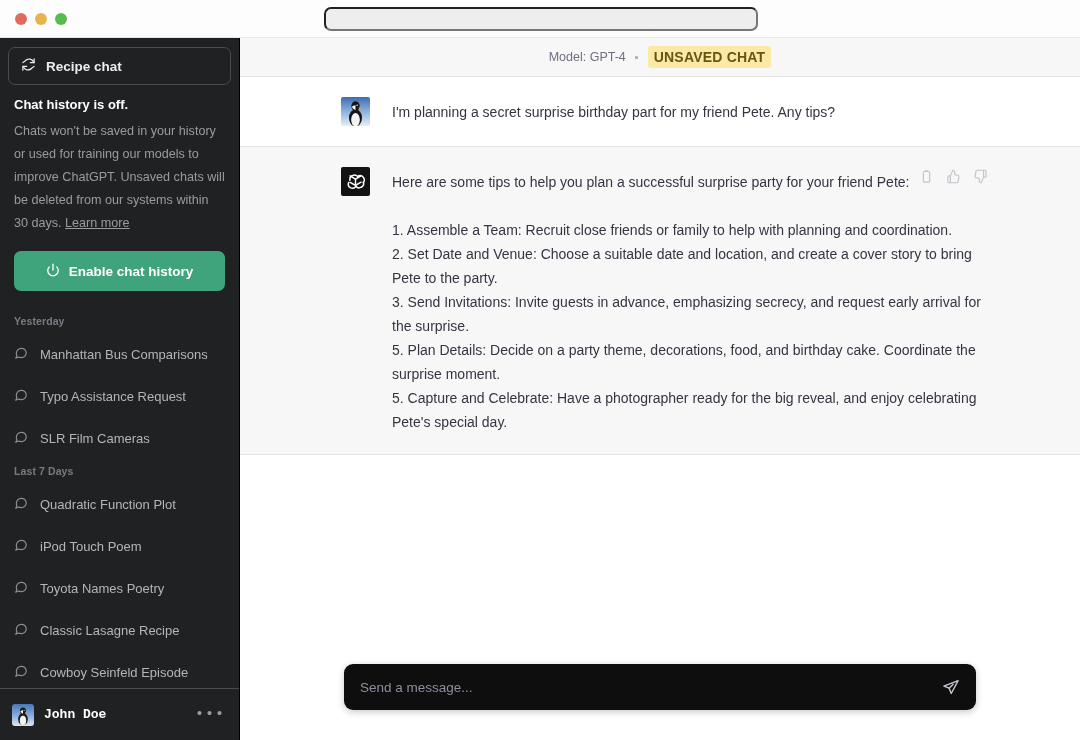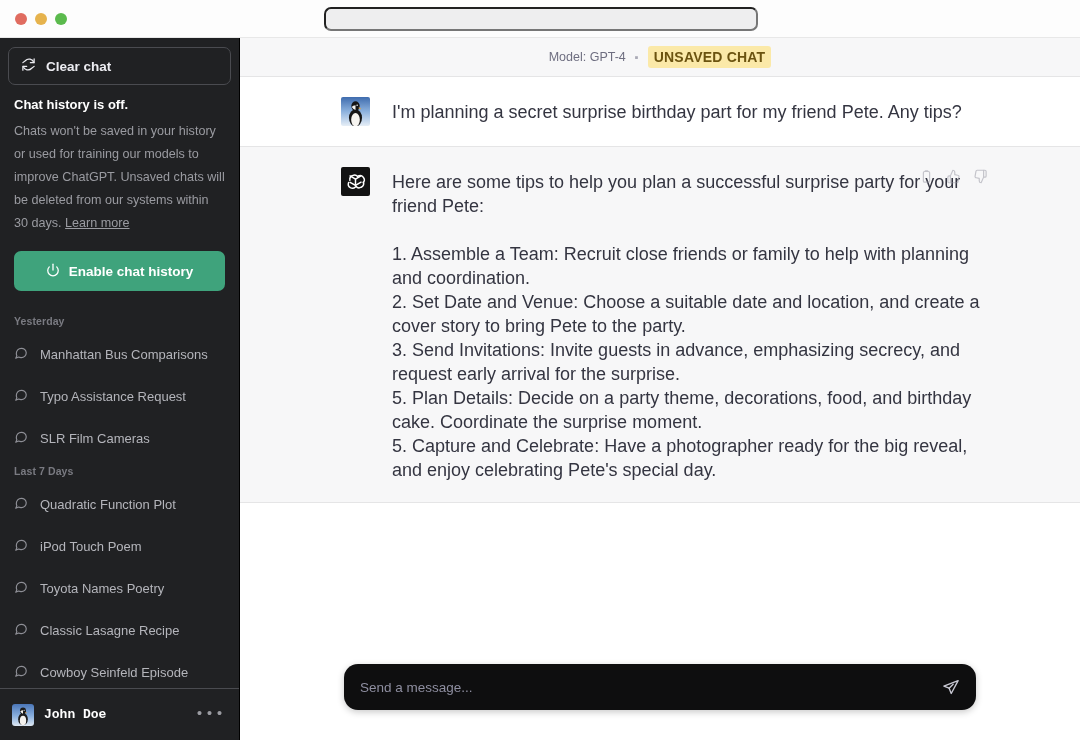--- a/index.html
+++ b/index.html
@@ -119,39 +119,39 @@
   .msg.assistant { background: #f7f7f8; border-bottom: 1px solid #e5e5e6; position: relative; }
   .msg-inner {
     display: flex; gap: 22px;
     width: 100%;
     padding-left: 101px; padding-right: 90px;
   }
   .avatar {
     width: 29px; height: 29px; border-radius: 2px;
     flex: 0 0 29px; overflow: hidden;
   }
-  .msg-text { color: #343541; font-size: 18px; line-height: 24px; padding-top: 3px; }
+  .msg-text { color: #343541; font-size: 14px; line-height: 24px; padding-top: 3px; }
   .msg-text p { margin-bottom: 24px; }
   .msg-text p:last-child { margin-bottom: 0; }
   .msg-text .line { display: block; }
   .actions {
     position: absolute; right: 92px; top: 22px;
     display: flex; gap: 12px;
   }
   .action-icon { cursor: pointer; opacity: .55; }
 
   
   .composer-wrap {
     padding: 0 0 30px 0;
     display: flex; justify-content: center;
   }
   .composer {
     width: 632px; height: 46px;
     background: #0e0e0f;
-    border-radius: 14px;
+    border-radius: 9px;
     display: flex; align-items: center;
     padding: 0 16px;
     box-shadow: 0 2px 7px rgba(0,0,0,.22);
   }
   .composer-input {
     flex: 1; background: transparent; border: none; outline: none;
     color: #ececf1; font-family: "Liberation Sans", sans-serif; font-size: 13.5px;
   }
   .composer-input::placeholder { color: #8e8ea0; }
   .send-btn { cursor: pointer; display: flex; align-items: center; }
@@ -176,21 +176,21 @@
 
       <div class="clear-chat">
         <span>
           <svg width="15" height="15" viewBox="0 0 24 24" fill="none" stroke="#ececf1" stroke-width="2" stroke-linecap="round" stroke-linejoin="round">
             <polyline points="21 3 21 9 15 9"></polyline>
             <polyline points="3 21 3 15 9 15"></polyline>
             <path d="M20.5 9a8 8 0 0 0-13.6-3L3 9"></path>
             <path d="M3.5 15a8 8 0 0 0 13.6 3l3.9-3"></path>
           </svg>
         </span>
-        <span>Clear chat</span>
+        <span>Recipe chat</span>
       </div>
 
       <div class="notice">
         <div class="notice-title">Chat history is off.</div>
         <div class="notice-body">
           <span>Chats won't be saved in your history or used for training our models to improve ChatGPT. Unsaved chats will be deleted from our systems within 30 days. </span><a href="#">Learn more</a>
         </div>
       </div>
 
       <div class="enable-btn">

